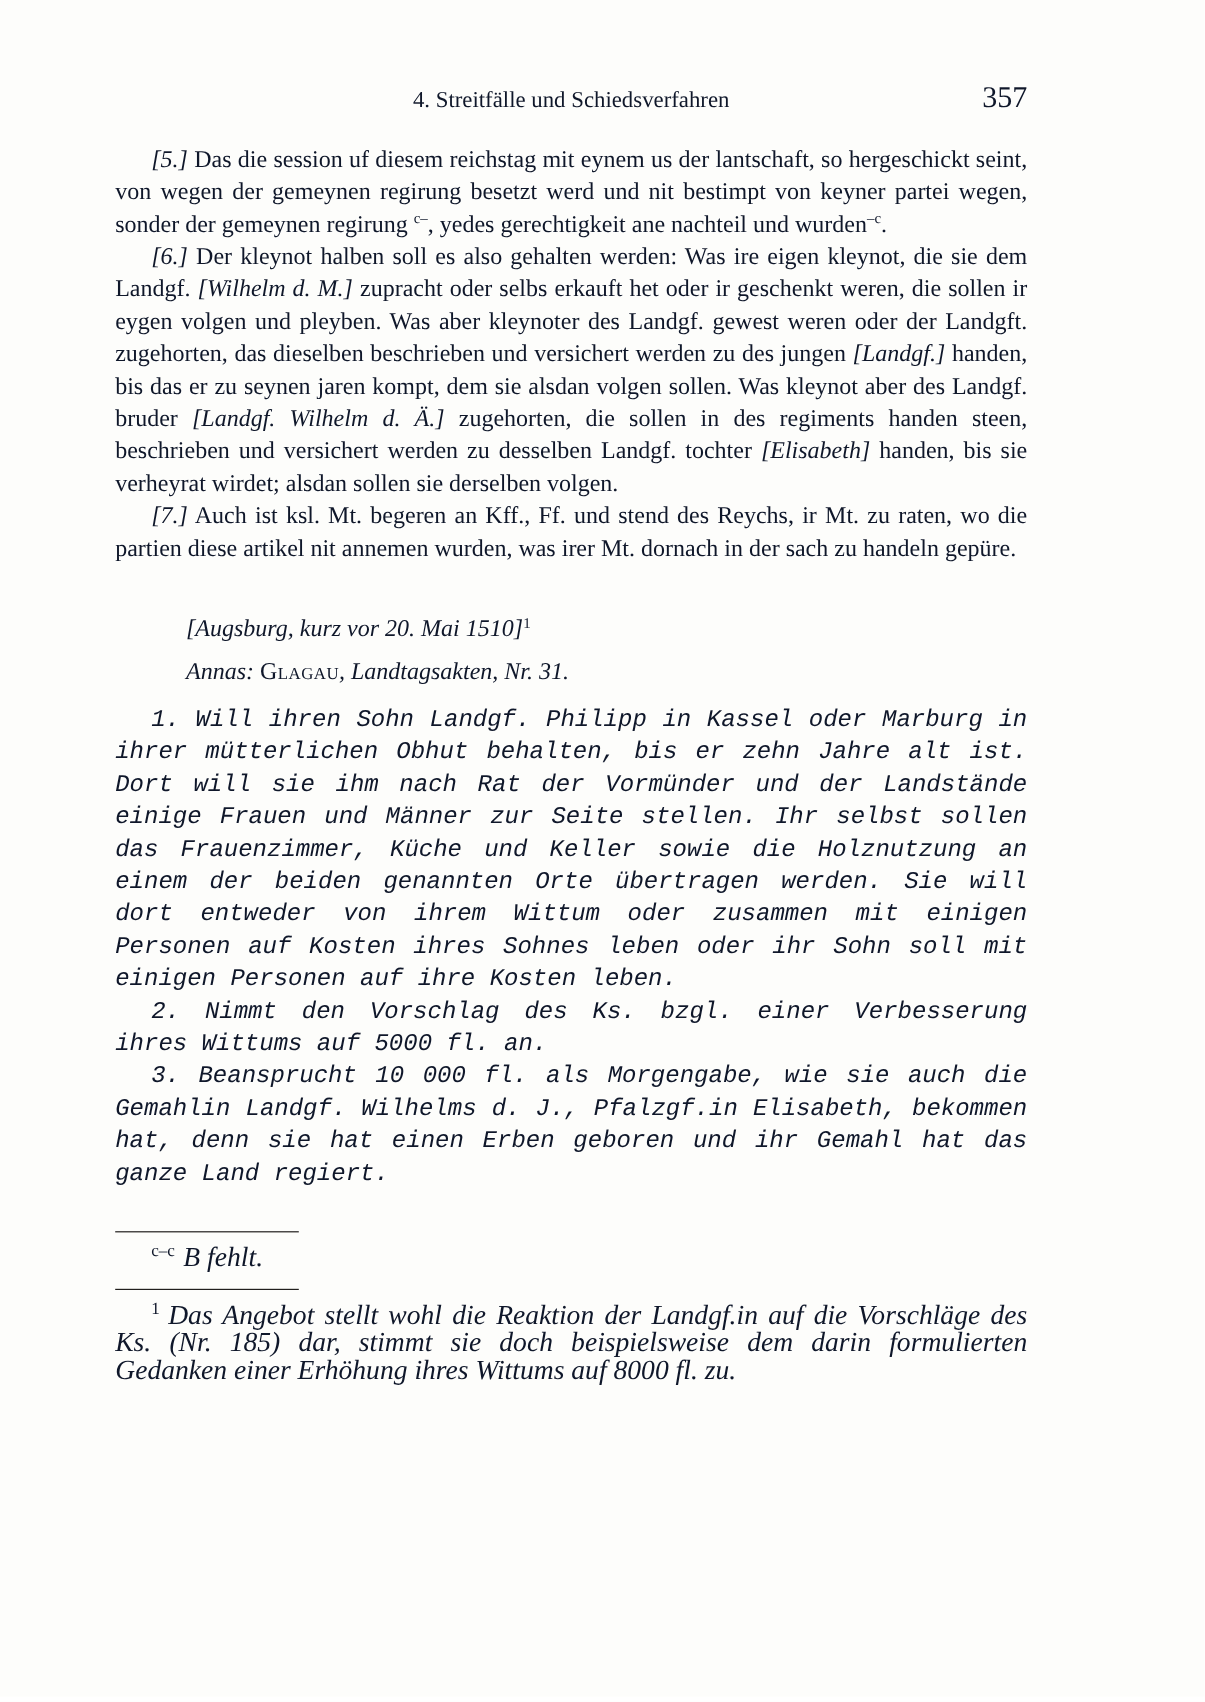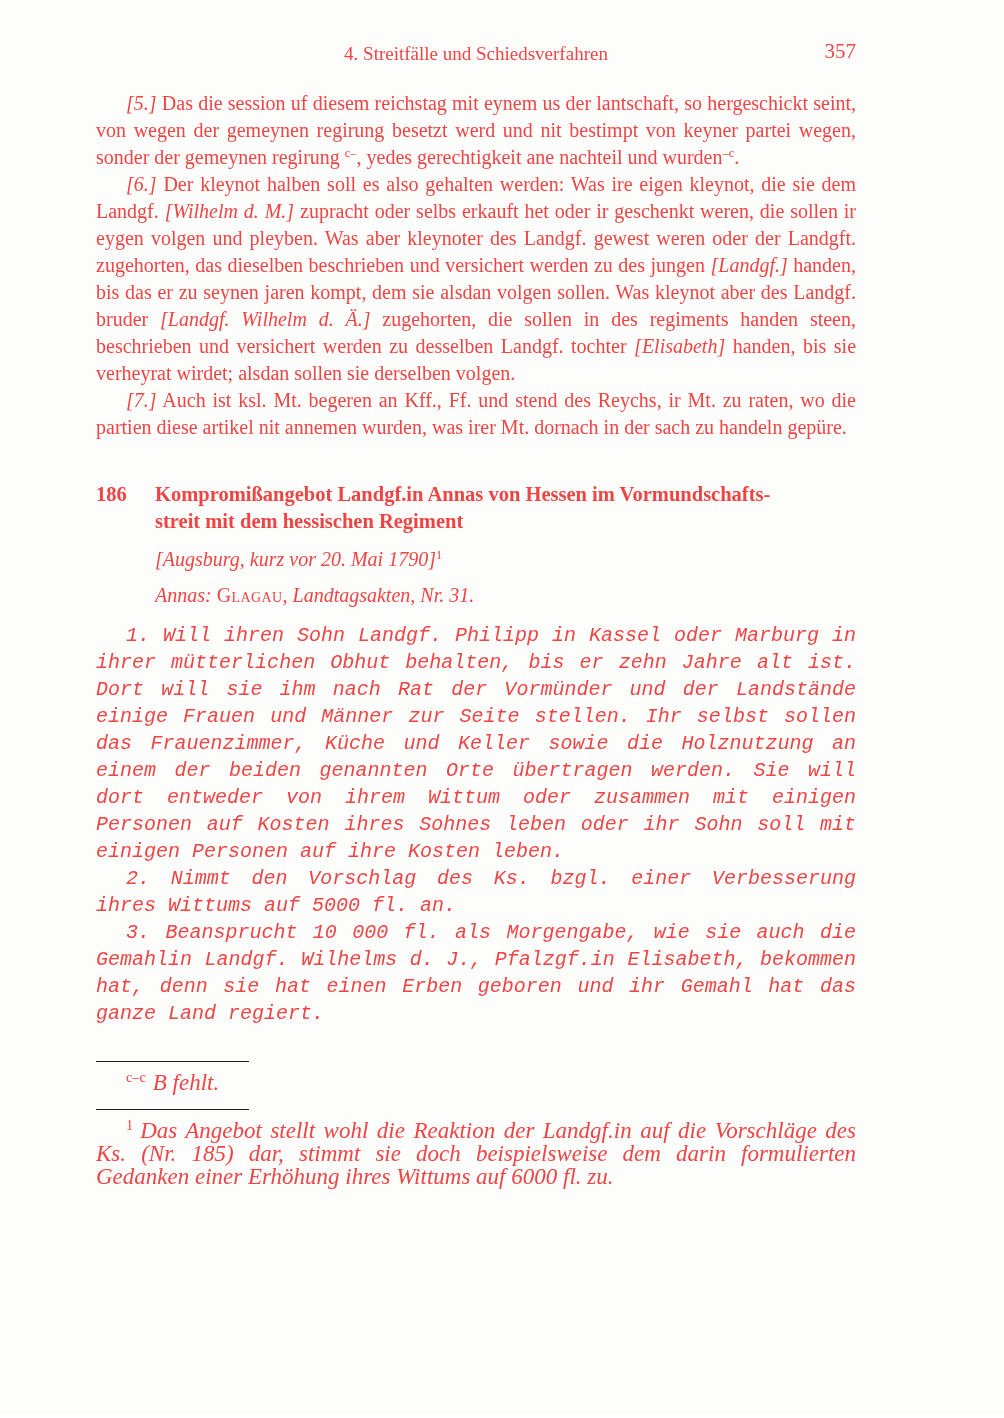--- a/index.html
+++ b/index.html
@@ -6,40 +6,40 @@
     margin: 0;
     padding: 0;
     background: #ffffff;
   }
   .page {
     position: relative;
     width: 1004px;
     height: 1414px;
     box-sizing: border-box;
     background: #fdfdfb;
-    color: #ef4444;
+    color: #0f172a;
     font-family: "Liberation Serif", "DejaVu Serif", serif;
     font-size: 20px;
     line-height: 27px;
-    padding: 40px 148px 0 96px;
+    padding: 70px 148px 0 96px;
     overflow: hidden;
   }
   .page-header {
     position: relative;
     margin-bottom: 23px;
     font-size: 19px;
   }
   .running-title {
     text-align: center;
   }
   .page-number {
     position: absolute;
     right: 0;
     top: -2px;
-    font-size: 21px;
+    font-size: 25px;
   }
   .text-block { width: 100%; }
   p { margin: 0; }
   .par {
     text-align: justify;
     text-indent: 30px;
   }
   .italic { font-style: italic; }
   .smallcaps { font-variant: small-caps; letter-spacing: 0.4px; }
   sup {
@@ -101,38 +101,31 @@
     <div class="page-number">357</div>
   </header>
 
   <main class="text-block">
 
     <p class="par"><span class="italic">[5.]</span><span> Das die session uf diesem reichstag mit eynem us der lantschaft, so hergeschickt seint, von wegen der gemeynen regirung besetzt werd und nit bestimpt von keyner partei wegen, sonder der gemeynen regirung </span><sup>c–</sup><span>, yedes gerechtigkeit ane nachteil und wurden</span><sup>–c</sup><span>.</span></p>
     <p class="par"><span class="italic">[6.]</span><span> Der kleynot halben soll es also gehalten werden: Was ire eigen kleynot, die sie dem Landgf. </span><span class="italic">[Wilhelm d. M.]</span><span> zupracht oder selbs erkauft het oder ir geschenkt weren, die sollen ir eygen volgen und pleyben. Was aber kleynoter des Landgf. gewest weren oder der Landgft. zugehorten, das dieselben beschrieben und versichert werden zu des jungen </span><span class="italic">[Landgf.]</span><span> handen, bis das er zu seynen jaren kompt, dem sie alsdan volgen sollen. Was kleynot aber des Landgf. bruder </span><span class="italic">[Landgf. Wilhelm d. Ä.]</span><span> zugehorten, die sollen in des regiments handen steen, beschrieben und versichert werden zu desselben Landgf. tochter </span><span class="italic">[Elisabeth]</span><span> handen, bis sie verheyrat wirdet; alsdan sollen sie derselben volgen.</span></p>
     <p class="par"><span class="italic">[7.]</span><span> Auch ist ksl. Mt. begeren an Kff., Ff. und stend des Reychs, ir Mt. zu raten, wo die partien diese artikel nit annemen wurden, was irer Mt. dornach in der sach zu handeln gepüre.</span></p>
 
     <section class="entry">
-      <div class="entry-head">
-        <div class="entry-num">186</div>
-        <div class="entry-title">
-          <div>Kompromißangebot Landgf.in Annas von Hessen im Vormundschafts-</div>
-          <div>streit mit dem hessischen Regiment</div>
-        </div>
-      </div>
-      <div class="entry-meta dateline"><span class="italic">[Augsburg, kurz vor 20. Mai 1790]</span><sup>1</sup></div>
+      <div class="entry-meta dateline"><span class="italic">[Augsburg, kurz vor 20. Mai 1510]</span><sup>1</sup></div>
       <div class="entry-meta sourceline"><span class="italic">Annas: </span><span class="smallcaps">Glagau</span><span class="italic">, Landtagsakten, Nr. 31.</span></div>
 
       <div class="regest">
         <p class="rpar indent">1. Will ihren Sohn Landgf. Philipp in Kassel oder Marburg in ihrer mütterlichen Obhut behalten, bis er zehn Jahre alt ist. Dort will sie ihm nach Rat der Vormünder und der Landstände einige Frauen und Männer zur Seite stellen. Ihr selbst sollen das Frauenzimmer, Küche und Keller sowie die Holznutzung an einem der beiden genannten Orte übertragen werden. Sie will dort entweder von ihrem Wittum oder zusammen mit einigen Personen auf Kosten ihres Sohnes leben oder ihr Sohn soll mit einigen Personen auf ihre Kosten leben.</p>
         <p class="rpar indent">2. Nimmt den Vorschlag des Ks. bzgl. einer Verbesserung ihres Wittums auf 5000 fl. an.</p>
         <p class="rpar indent">3. Beansprucht 10 000 fl. als Morgengabe, wie sie auch die Gemahlin Landgf. Wilhelms d. J., Pfalzgf.in Elisabeth, bekommen hat, denn sie hat einen Erben geboren und ihr Gemahl hat das ganze Land regiert.</p>
       </div>
     </section>
 
     <footer class="footnotes">
       <div class="fn-rule"></div>
       <p class="fn"><sup>c–c</sup><span class="italic">B fehlt.</span></p>
       <div class="fn-rule"></div>
-      <p class="fn"><sup>1</sup><span class="italic">Das Angebot stellt wohl die Reaktion der Landgf.in auf die Vorschläge des Ks. (Nr. 185) dar, stimmt sie doch beispielsweise dem darin formulierten Gedanken einer Erhöhung ihres Wittums auf 6000 fl. zu.</span></p>
+      <p class="fn"><sup>1</sup><span class="italic">Das Angebot stellt wohl die Reaktion der Landgf.in auf die Vorschläge des Ks. (Nr. 185) dar, stimmt sie doch beispielsweise dem darin formulierten Gedanken einer Erhöhung ihres Wittums auf 8000 fl. zu.</span></p>
     </footer>
 
   </main>
 </div>
 
 </body></html>

